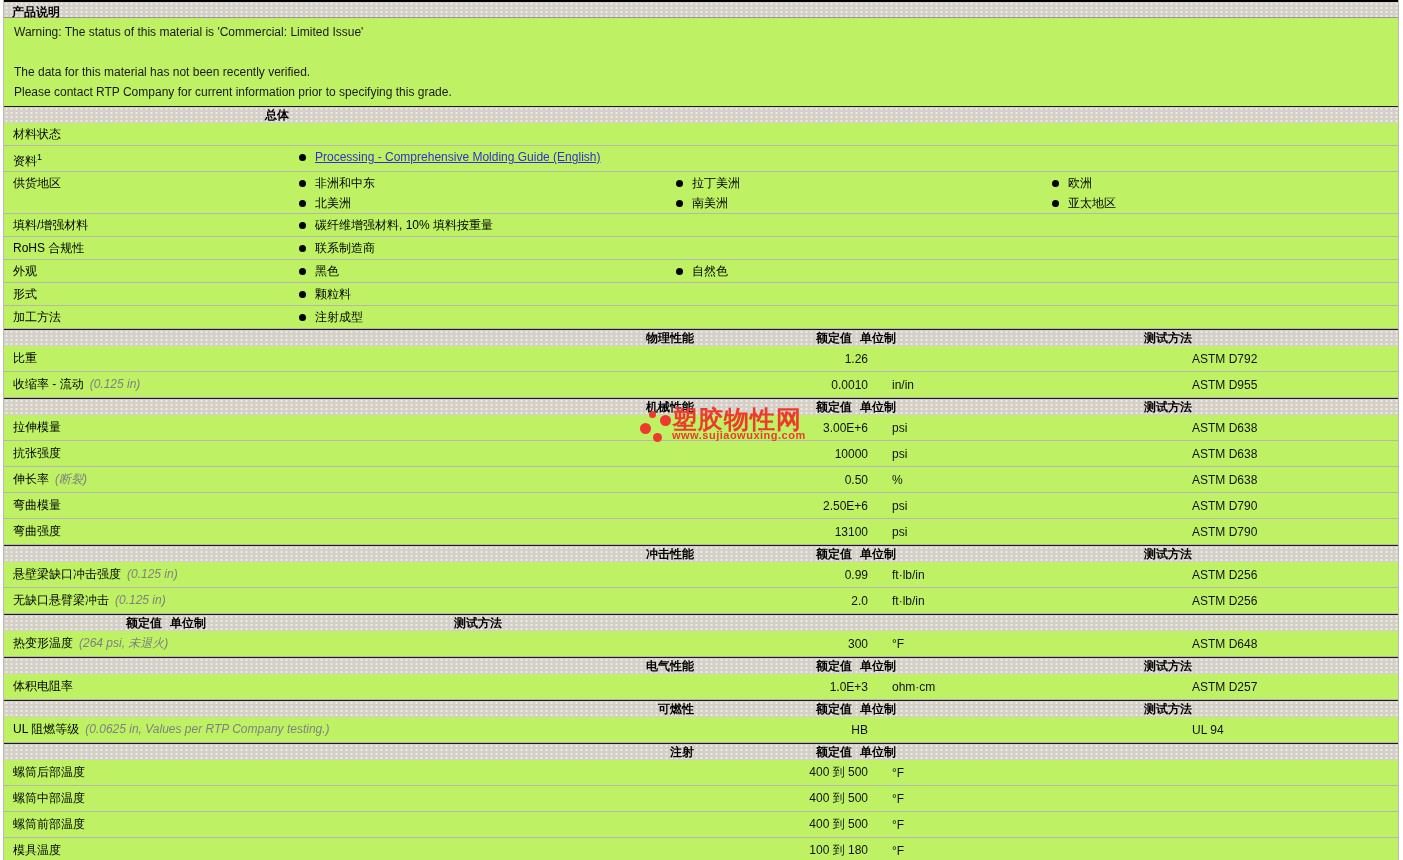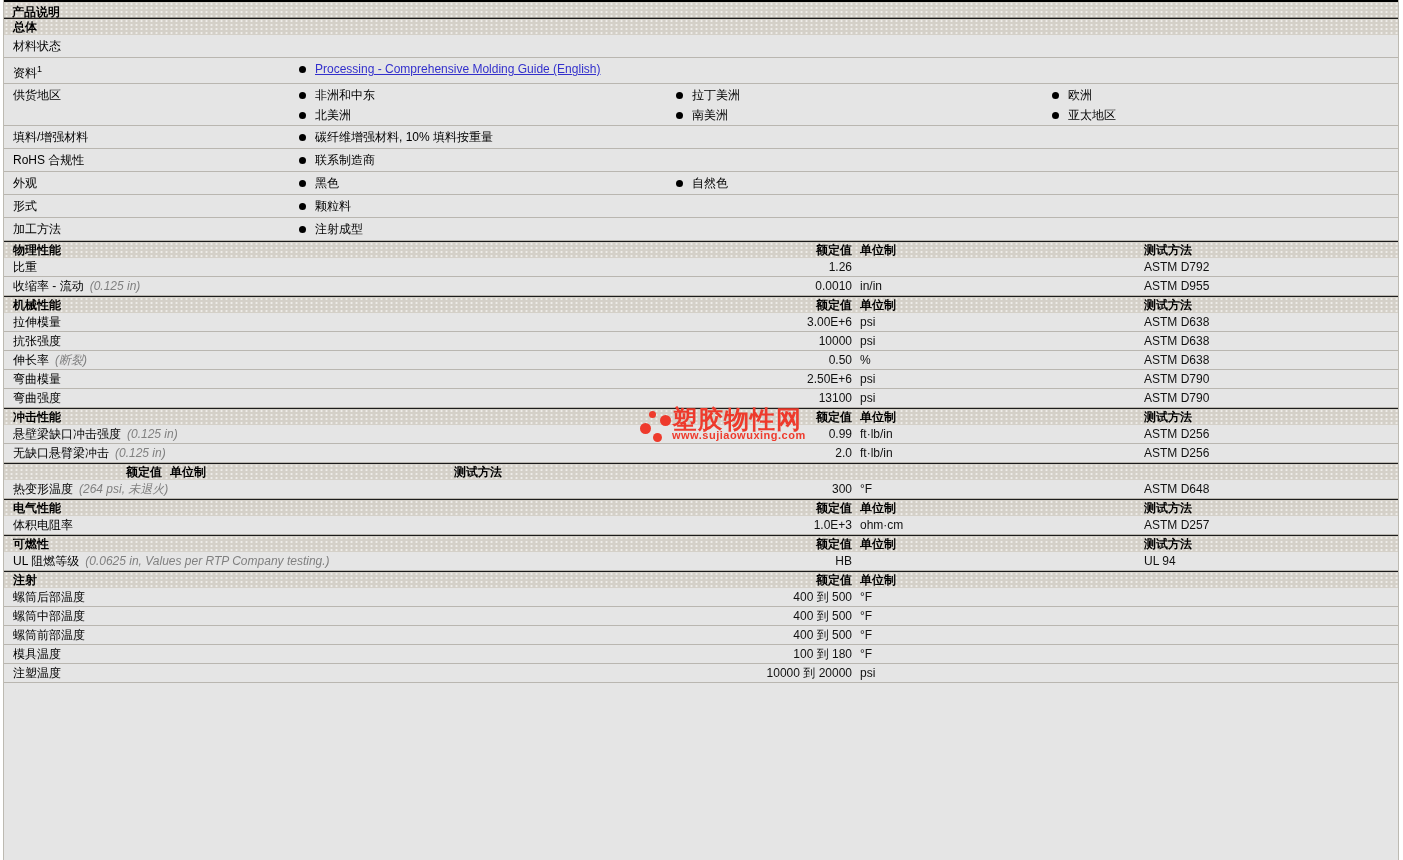--- a/index.html
+++ b/index.html
@@ -1,45 +1,45 @@
 <!DOCTYPE html>
 <html style="--header_bg: #d4d0c8; --highlight_yellow: #ffffcc; --link_blue: #3330cc; --accent_red: #ee3a2c;"><head>
 <meta charset="utf-8">
 <style>
   html,body{margin:0;padding:0;background:#fff;}
   body{width:1403px;height:860px;overflow:hidden;position:relative;
        font-family:"Liberation Sans","DejaVu Sans",sans-serif;font-size:12px;color:#000;}
   .page{position:absolute;left:3px;top:0;width:1396px;height:860px;
-        border-left:1px solid #bdbab2;border-right:1px solid #bdbab2;box-sizing:border-box;background:#e5e5e5;}
+        border-left:1px solid #bdbab2;border-right:1px solid #bdbab2;box-sizing:border-box;background:#bef264;}
   .texbar{background-color:var(--header_bg,#d4d0c8);
           background-image:radial-gradient(circle,rgba(255,255,255,.6) 1px,transparent 1.2px);
           background-size:5px 4px;}
   .bar-title{border-top:2px solid #000;border-bottom:1px solid #9a968e;height:18px;box-sizing:border-box;
              font-weight:bold;padding:2px 0 0 8px;}
   .warnblock{height:88px;box-sizing:border-box;padding:7px 0 0 10px;color:#1a1a1a;}
   .warnblock .w1{line-height:15px;}
   .warnblock .w2{line-height:15px;margin-top:25px;}
   .warnblock .w3{line-height:15px;margin-top:5px;}
   
   .sec-hdr{display:flex;align-items:center;height:17px;box-sizing:border-box;
            border-top:1px solid #1c1c1c;font-weight:bold;}
-  .sec-hdr .g-title,.sec-hdr .p-name{font-weight:bold;}
+  .sec-hdr .g-title,.sec-hdr .p-name{font-weight:bold;text-align:right;}
   .g-row{display:flex;min-height:23px;box-sizing:border-box;border-bottom:1px solid #b9b6b0;padding-top:1px;}
   .g-name{flex:0 0 285px;padding-left:9px;box-sizing:border-box;line-height:20px;}
   .g-name sup{font-size:9px;}
   .g-col{box-sizing:border-box;}
   .g-col0{flex:0 0 377px;}
   .g-col1{flex:0 0 376px;}
   .g-col2{flex:1;}
   .g-item{display:flex;align-items:center;line-height:20px;padding-left:10px;}
   .dot{width:7px;height:7px;border-radius:50%;background:#000;margin-right:9px;flex:0 0 7px;}
   .hl{background:var(--highlight_yellow,#ffffcc);font-weight:bold;padding:0 3px;}
   .lnk{color:var(--link_blue,#3330cc);text-decoration:underline;cursor:pointer;}
   
-  .p-row{display:flex;align-items:center;height:19px;box-sizing:border-box;border-bottom:1px solid #b9b6b0;}
+  .p-row{display:flex;align-items:center;height:26px;box-sizing:border-box;border-bottom:1px solid #b9b6b0;gap:16px;}
   .p-name{flex:0 0 690px;padding-left:9px;box-sizing:border-box;}
   .p-note{color:#808080;margin-left:6px;font-style:italic;}
   .p-value{flex:0 0 158px;text-align:right;color:#111;}
   .p-unit{flex:0 0 286px;padding-left:8px;box-sizing:border-box;color:#111;}
   .p-method{flex:1;padding-left:6px;box-sizing:border-box;color:#111;}
   .sec-hdr .p-value,.sec-hdr .p-unit,.sec-hdr .p-method{font-weight:bold;color:#000;}
   
   .wm{position:absolute;left:636px;top:409px;width:140px;pointer-events:none;z-index:5;
       color:var(--accent_red,#ee3a2c);}
   .wm-dots{position:absolute;left:0;top:2px;width:30px;height:34px;}
@@ -51,20 +51,25 @@
   .wm-text{margin-left:32px;}
   .wm-name{font-size:25px;font-weight:bold;letter-spacing:1px;line-height:21px;white-space:nowrap;}
   .wm-url{font-size:11px;font-weight:bold;letter-spacing:.5px;line-height:11px;white-space:nowrap;}
 </style>
 </head>
 <body>
 
 <div class="page">
   <div class="bar-title texbar">产品说明</div>
 
+  <div class="warnblock">
+    <div class="w1">Warning: The status of this material is 'Commercial: Limited Issue'</div>
+    <div class="w2">The data for this material has not been recently verified.</div>
+    <div class="w3">Please contact RTP Company for current information prior to specifying this grade.</div>
+  </div>
 
   <div class="sec-hdr texbar">
     <div class="g-name g-title">总体</div>
   </div>
   <div id="general-rows">
       <div class="g-row">
         <div class="g-name"><span>材料状态</span></div>
       </div>
       <div class="g-row">
         <div class="g-name"><span>资料</span><sup>1</sup></div>

